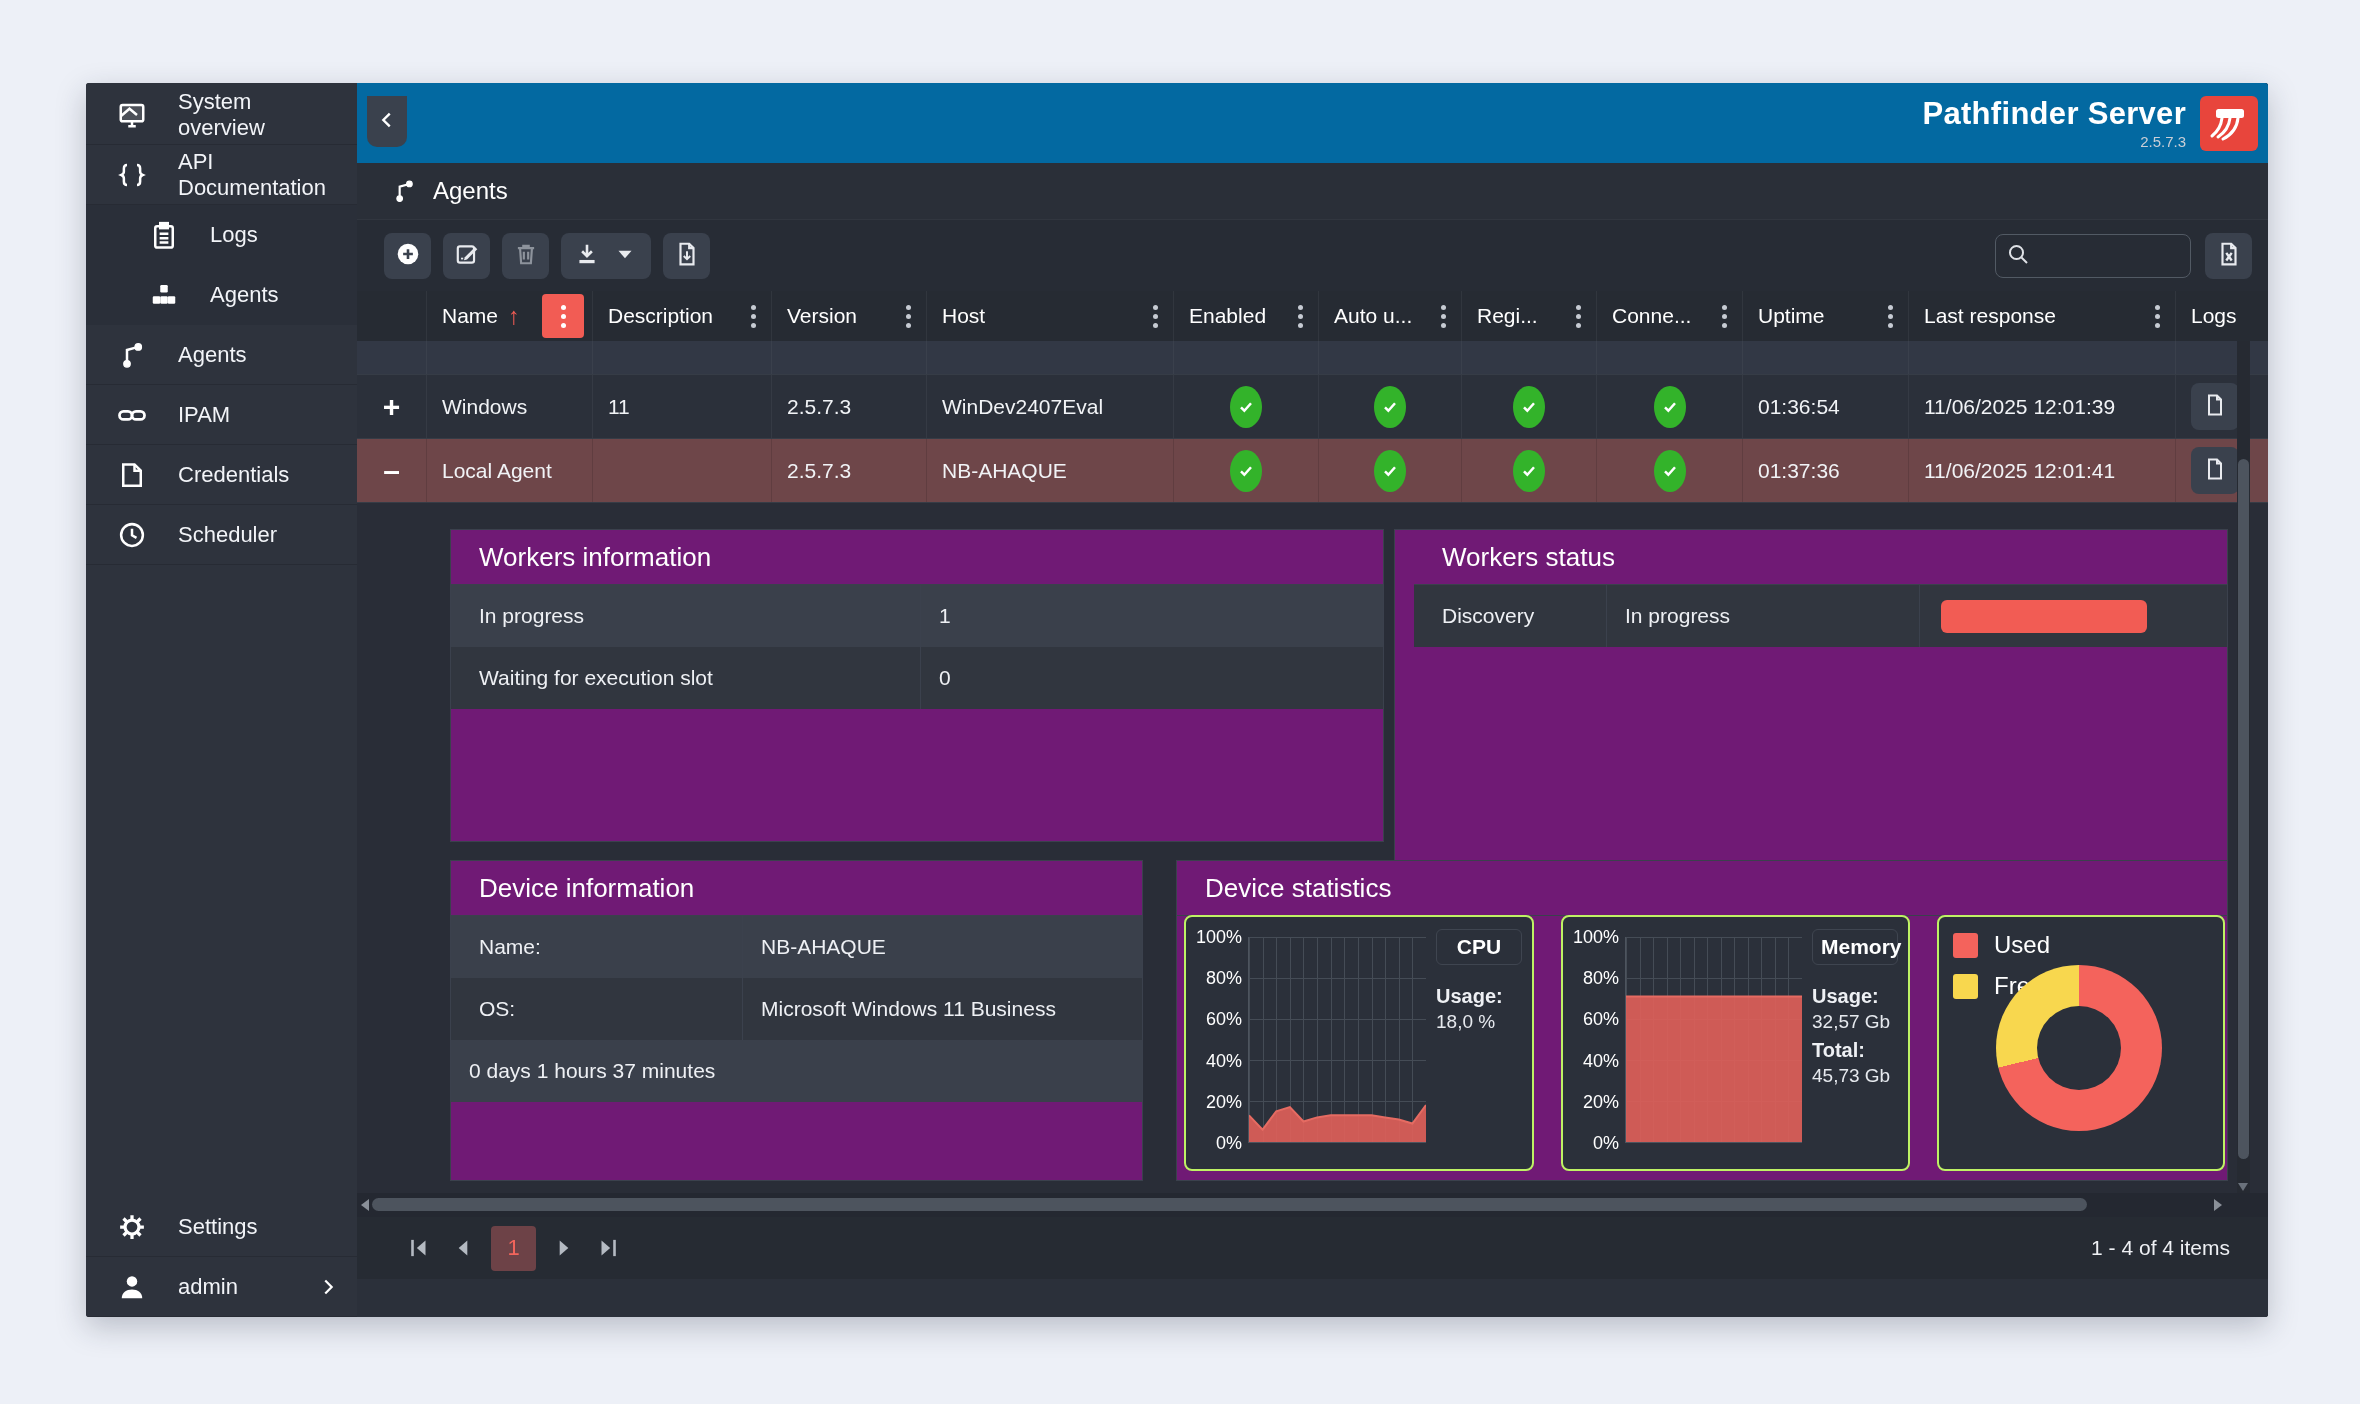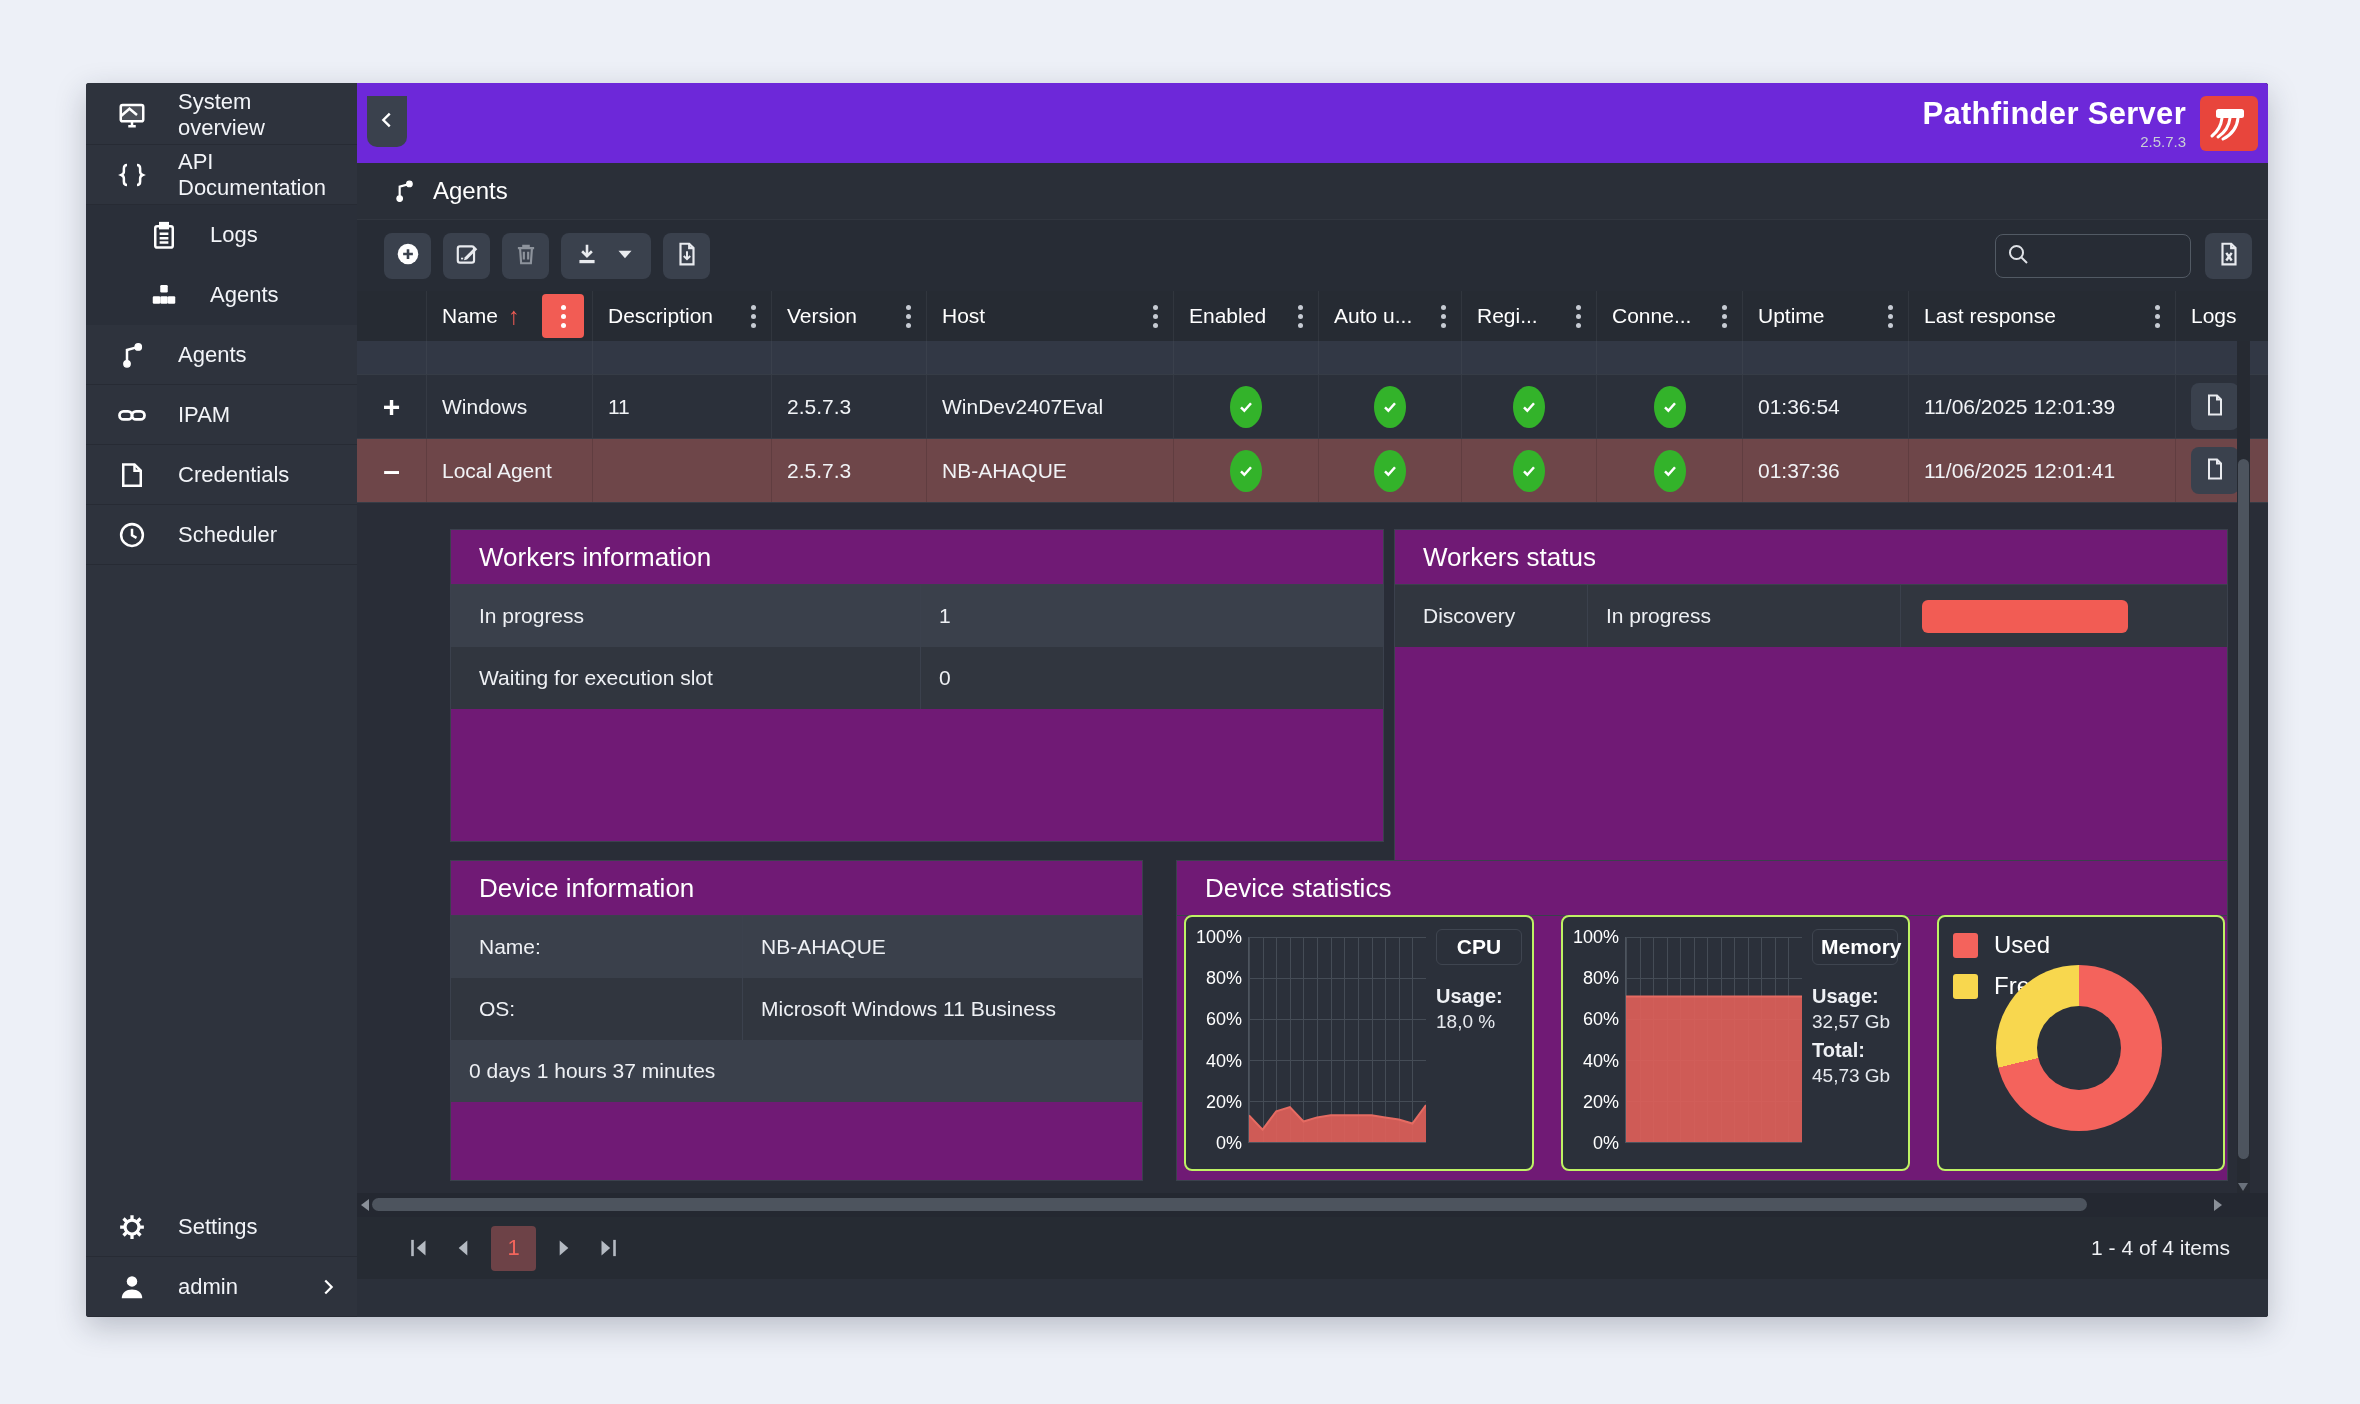--- a/index.html
+++ b/index.html
@@ -18,21 +18,21 @@
   .submenu { background:#2a2f39; }
   .submenu .side-item { border-bottom:none; }
   .submenu .ic { width:92px; margin-left:32px; }
   .side-spacer { flex:1; }
   .side-chev { margin-left:auto; display:flex; }
   .side-chev svg { width:22px; height:22px; }
 
   
   .main { flex:1; display:flex; flex-direction:column; position:relative; background:#2a2f38; min-width:0; }
 
-  .topbar { height:80px; background:#6d28d9; display:flex; flex:none; position:relative; }
+  .topbar { height:80px; background:#0369a1; display:flex; flex:none; position:relative; }
   .collapse-btn { position:absolute; left:10px; top:13px; width:40px; height:51px; background:#3a414d;
                   border:none; border-radius:0 0 10px 10px; display:flex; align-items:center; justify-content:center; cursor:pointer; }
   .collapse-btn svg { width:22px; height:22px; }
   .brand { margin-left:auto; display:flex; align-items:center; padding-right:10px; }
   .brand-text { text-align:right; margin-right:14px; }
   .brand-title { font-size:31px; font-weight:600; color:#fff; letter-spacing:.3px; }
   .brand-version { font-size:15px; color:#c9ced6; margin-top:1px; }
   .logo { width:58px; height:55px; background:#e8453c; border-radius:6px; display:flex; align-items:center; justify-content:center; }
   .logo svg { width:42px; height:40px; }
 
@@ -89,21 +89,21 @@
   .panel-title { height:55px; display:flex; align-items:center; padding-left:28px; font-size:26px; color:#fff;
                  border-bottom:1px solid #3b414d; }
   .prow { height:62px; display:flex; align-items:stretch; font-size:21px; }
   .prow:nth-child(odd)  { background:#31363f; }
   .prow:nth-child(even) { background:#3a404b; }
   .prow .lbl { display:flex; align-items:center; padding-left:28px; border-right:1px solid #3b414d; flex:none; }
   .prow .val { display:flex; align-items:center; padding-left:18px; flex:1; }
 
   #p-workers-info    { left:93px;  top:26px;  width:934px;  height:313px; }
   #p-workers-info .lbl { width:470px; }
-  #p-workers-status  { left:1037px; top:26px; width:834px;  height:364px; }
+  #p-workers-status  { left:1037px; top:26px; width:834px;  height:364px;padding-left:19px; }
   #p-device-info     { left:93px;  top:357px; width:693px;  height:321px; }
   #p-device-info .lbl { width:292px; }
   #p-device-stats    { left:819px; top:357px; width:1052px; height:321px; }
 
   .ws-row { height:62px; display:flex; align-items:center; background:#31363f; font-size:21px; }
   .ws-c1 { width:193px; padding-left:28px; flex:none; align-self:stretch; display:flex; align-items:center; border-right:1px solid #3b414d; }
   .ws-c2 { width:313px; padding-left:18px; flex:none; align-self:stretch; display:flex; align-items:center; border-right:1px solid #3b414d; }
   .ws-c3 { flex:1; display:flex; align-items:center; padding-left:21px; }
   .progress-bar { width:206px; height:33px; background:#f25c54; border-radius:6px; }
 

